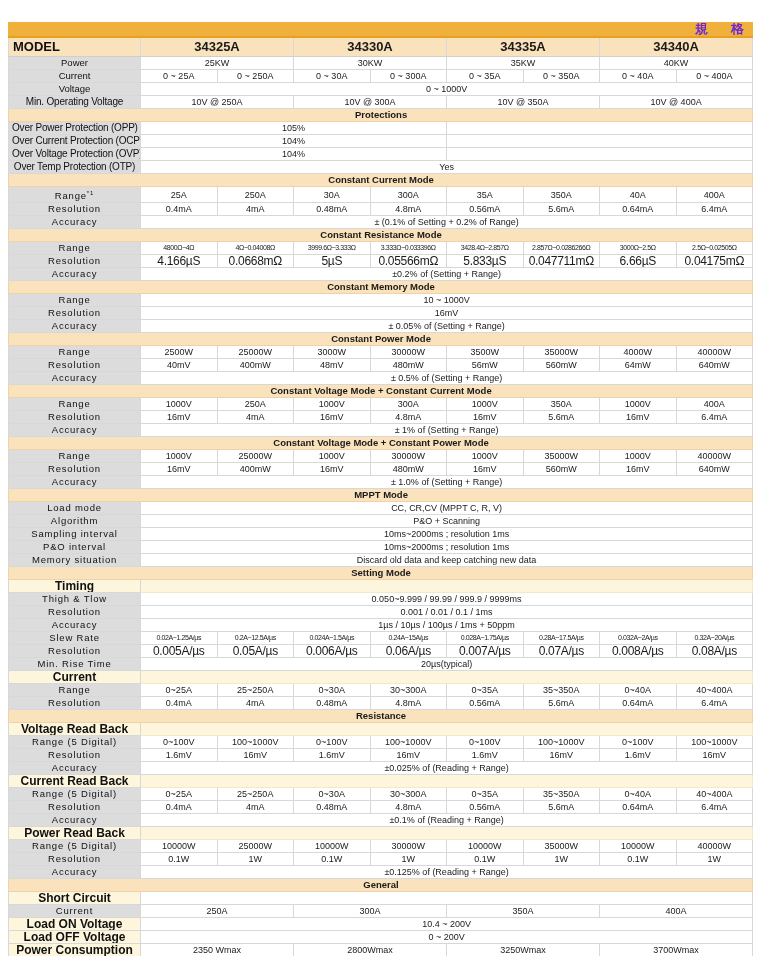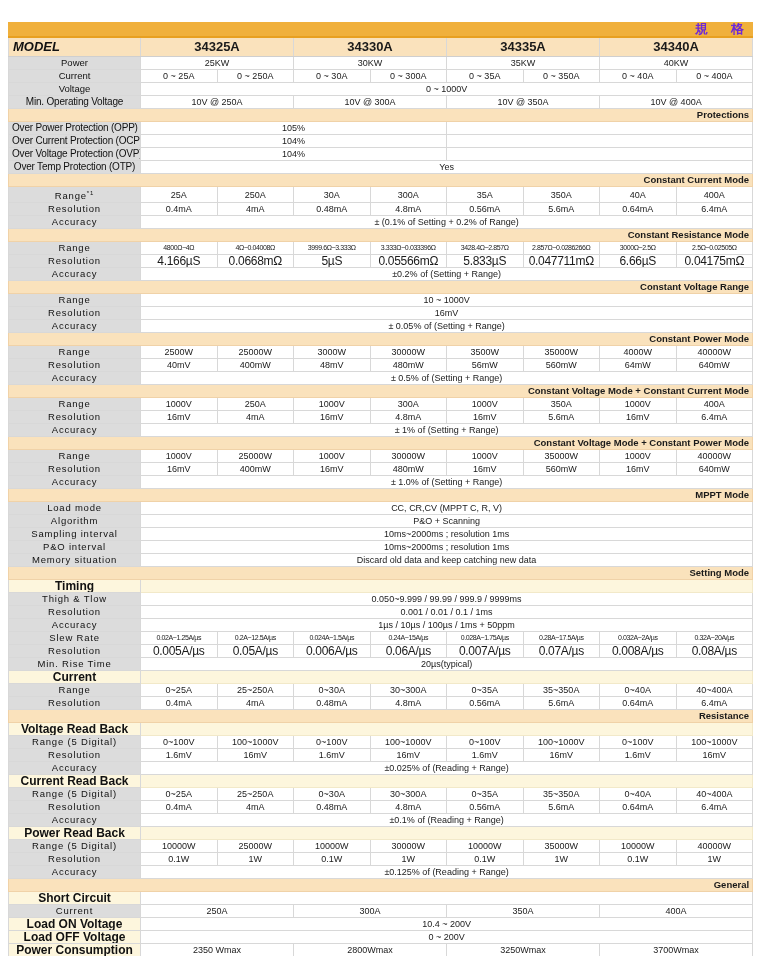--- a/index.html
+++ b/index.html
@@ -47,38 +47,37 @@
     border-top: 2px solid #e8a020;
     border-bottom: 1px solid #cfcfcf;
     height: 20px;
     font-size: 13px;
     font-weight: bold;
   }
   tr.model-row td.rowlabel {
     text-align: left;
     padding-left: 4px;
     font-size: 13px;
-    font-style: italic;
   }
 
   
   td.rowlabel {
     background: #dcdcdc;
     text-align: left;
     padding-left: 4px;
     font-size: 9.5px;
     color: #111;
   }
   td.rowlabel.tiny { font-size: 10px; letter-spacing: -0.2px; }
   td.rowlabel.wide { letter-spacing: 0.8px; }
 
   
   tr.section td {
     background: #fae2bc;
-    text-align: right;
+    text-align: center;
     padding-left: 4px;
     font-weight: bold;
     font-size: 9.5px;
     height: 13px;
     border-color: #f0d2a8;
   }
   tr.subsection td.rowlabel {
     background: #fdf6dd;
     font-weight: bold;
     font-size: 12px;
@@ -234,21 +233,21 @@
         <td class="val tight">0.047711mΩ</td>
         <td class="val tight">6.66µS</td>
         <td class="val tight">0.04175mΩ</td>
       </tr>
       <tr>
         <td class="rowlabel wide">Accuracy</td>
         <td class="val" colspan="8">±0.2% of (Setting + Range)</td>
       </tr>
 
       <tr class="section">
-        <td colspan="9">Constant Voltage Range</td>
+        <td colspan="9">Constant Memory Mode</td>
       </tr>
       <tr>
         <td class="rowlabel wide">Range</td>
         <td class="val" colspan="8">10 ~ 1000V</td>
       </tr>
       <tr>
         <td class="rowlabel wide">Resolution</td>
         <td class="val" colspan="8">16mV</td>
       </tr>
       <tr>

